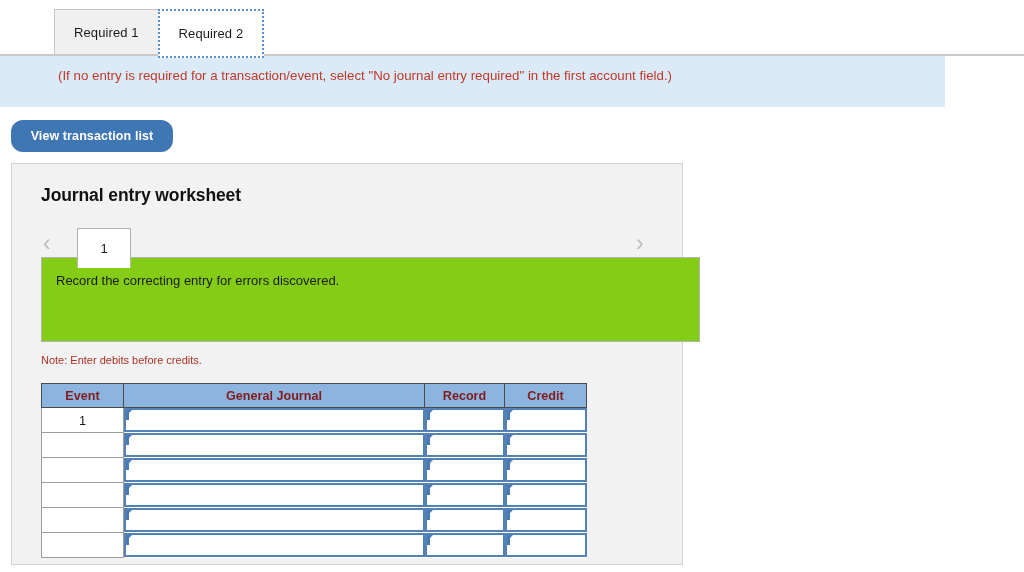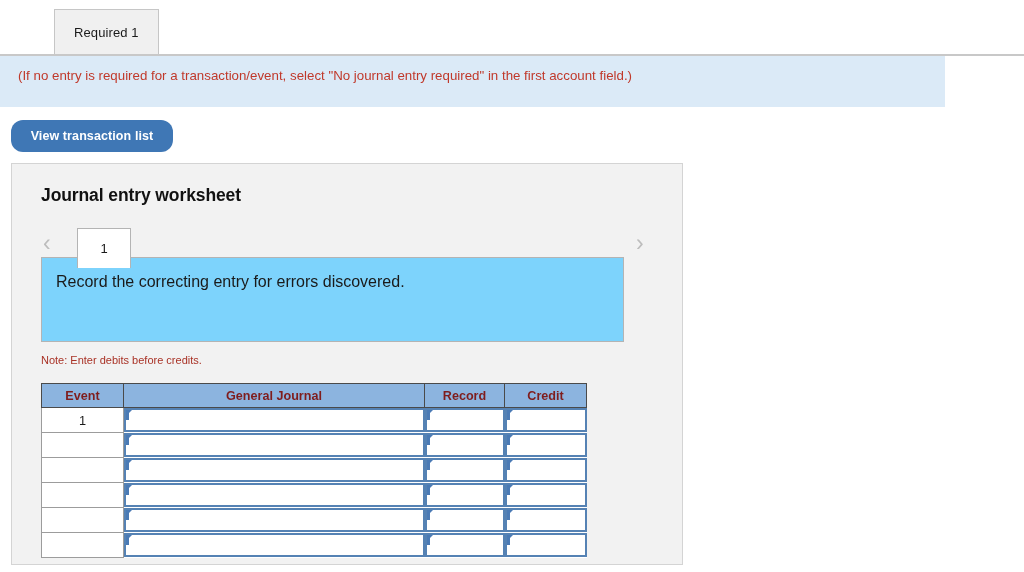--- a/index.html
+++ b/index.html
@@ -77,21 +77,21 @@
     background: #dbeaf7;
     box-sizing: border-box;
     padding: 10px 18px 0 18px;
   }
   .instr-line {
     font-size: 13.3px;
     line-height: 19px;
     white-space: nowrap;
   }
   .instr-line.primary { color: #000000; }
-  .instr-line.secondary { color: #c0392b; }
+  .instr-line.secondary { color: #c0392b; margin-left: 40px; }
 
   
   .view-btn {
     position: absolute;
     left: 11px;
     top: 120px;
     width: 162px;
     height: 32px;
     background: #3f77b5;
     border: none;
@@ -159,27 +159,27 @@
     font-size: 13px;
     color: #1a1a1a;
     z-index: 2;
   }
 
   
   .record-box {
     position: absolute;
     left: 29px;
     top: 93px;
-    width: 583px;
+    width: 659px;
     height: 85px;
-    background: #7dd3fc;
+    background: #84cc16;
     border: 1px solid #b4b4b4;
     box-sizing: border-box;
     padding: 15px 0 0 14px;
-    font-size: 16px;
+    font-size: 13px;
     color: #1a1a1a;
   }
   .note-line {
     position: absolute;
     left: 29px;
     top: 190px;
     font-size: 11px;
     color: #a93226;
     font-weight: normal;
   }
@@ -251,20 +251,21 @@
     height: 10px;
     background: #4a7ab5;
   }
 </style>
 </head>
 <body>
 
 <div class="tab-strip">
   <div class="tabs">
     <div class="tab">Required 1</div>
+    <div class="tab active">Required 2</div>
   </div>
   <div class="tab-strip-line"></div>
 </div>
 
 <div class="instruction-banner">
   <div class="instr-line secondary">(If no entry is required for a transaction/event, select "No journal entry required" in the first account field.)</div>
 </div>
 
 <button class="view-btn">View transaction list</button>
 

